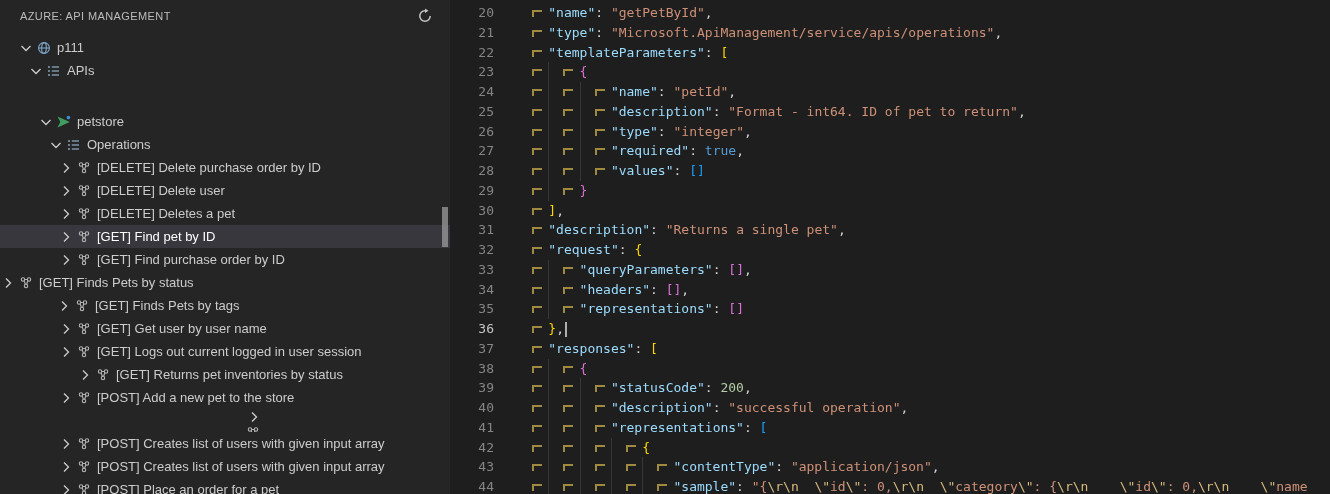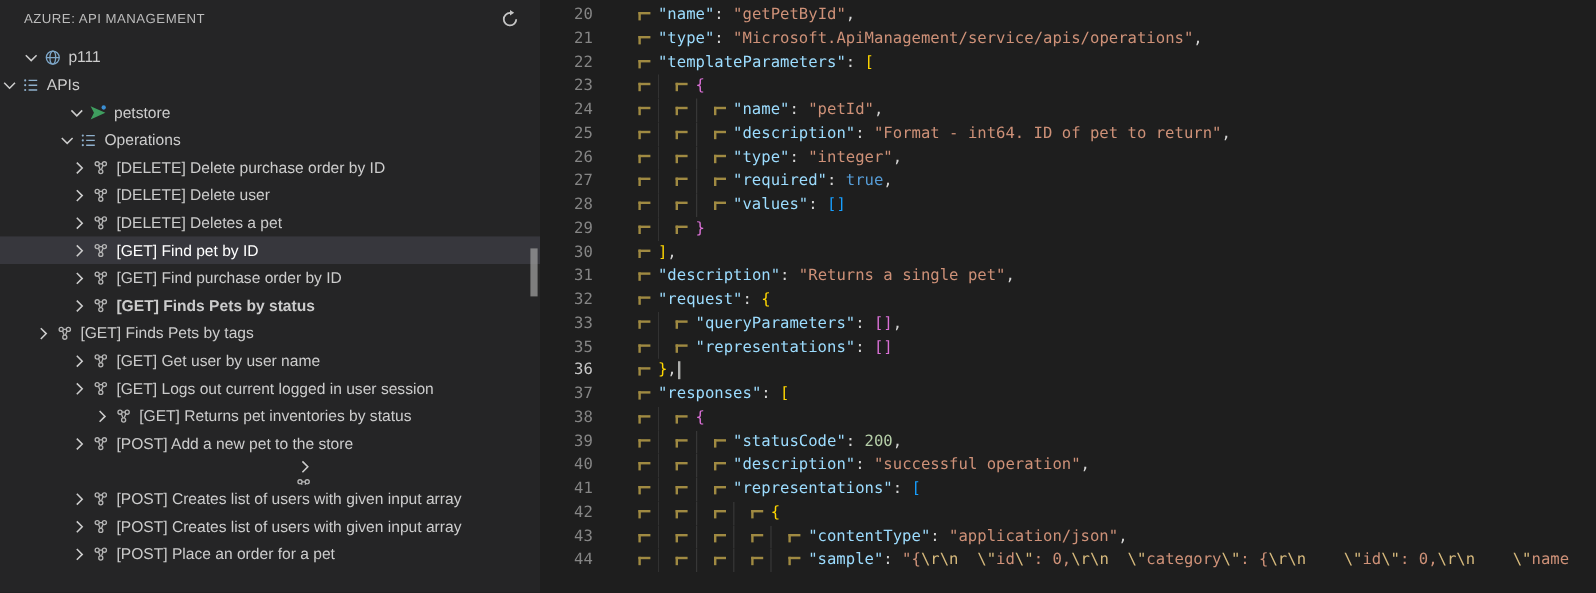--- a/index.html
+++ b/index.html
@@ -73,39 +73,39 @@
         </span>
         <span class="ticon">
           <svg width="16" height="16" viewBox="0 0 16 16" fill="none" stroke="#7ea7c9" stroke-width="1.1">
             <circle cx="8" cy="8" r="5.4"></circle>
             <ellipse cx="8" cy="8" rx="2.4" ry="5.4"></ellipse>
             <path d="M2.6 8h10.8"></path>
           </svg>
         </span>
         <span class="tlabel">p111</span>
       </div>
-      <div class="row" style="">
+      <div class="row" style="padding-left: 28px;">
         <span class="twisty exp">
           <svg width="16" height="16" viewBox="0 0 16 16">
             <path d="M6 3.5l4.5 4.5L6 12.5" fill="none" stroke="#cccccc" stroke-width="1.3"></path>
           </svg>
         </span>
         <span class="ticon">
           <svg width="16" height="16" viewBox="0 0 16 16" stroke="#8fb0cc" stroke-width="1.2">
             <circle cx="3" cy="4" r="0.9" fill="#8fb0cc" stroke="none"></circle>
             <path d="M5.8 4h7.2"></path>
             <circle cx="3" cy="8" r="0.9" fill="#8fb0cc" stroke="none"></circle>
             <path d="M5.8 8h7.2"></path>
             <circle cx="3" cy="12" r="0.9" fill="#8fb0cc" stroke="none"></circle>
             <path d="M5.8 12h7.2"></path>
           </svg>
         </span>
         <span class="tlabel">APIs</span>
       </div>
-      <div class="row" style="padding-left: 56px;">
+      <div class="row" style="padding-left: 38px; margin-top: 28px;">
         <span class="twisty exp">
           <svg width="16" height="16" viewBox="0 0 16 16">
             <path d="M6 3.5l4.5 4.5L6 12.5" fill="none" stroke="#cccccc" stroke-width="1.3"></path>
           </svg>
         </span>
         <span class="ticon">
           <svg width="16" height="16" viewBox="0 0 16 16">
             <path d="M1.5 13.5 L13.8 8 L1.5 2.5 L4.3 8 Z" fill="#3f9e5f"></path>
             <circle cx="12.4" cy="3.6" r="1.8" fill="#3b8fd4"></circle>
           </svg>
@@ -203,37 +203,37 @@
         <span class="ticon">
           <svg width="16" height="16" viewBox="0 0 16 16" stroke="#b5b5b5" fill="none" stroke-width="1.1">
             <circle cx="5" cy="4.5" r="1.7"></circle>
             <circle cx="11" cy="4.5" r="1.7"></circle>
             <circle cx="8" cy="11" r="1.7"></circle>
             <path d="M6.2 6l1.2 3.2M9.8 6 8.6 9.2M6.7 4.5h2.6"></path>
           </svg>
         </span>
         <span class="tlabel">[GET] Find purchase order by ID</span>
       </div>
-      <div class="row" style="padding-left: 58px; font-weight: bold;">
+      <div class="row" style="">
         <span class="twisty">
           <svg width="16" height="16" viewBox="0 0 16 16">
             <path d="M6 3.5l4.5 4.5L6 12.5" fill="none" stroke="#cccccc" stroke-width="1.3"></path>
           </svg>
         </span>
         <span class="ticon">
           <svg width="16" height="16" viewBox="0 0 16 16" stroke="#b5b5b5" fill="none" stroke-width="1.1">
             <circle cx="5" cy="4.5" r="1.7"></circle>
             <circle cx="11" cy="4.5" r="1.7"></circle>
             <circle cx="8" cy="11" r="1.7"></circle>
             <path d="M6.2 6l1.2 3.2M9.8 6 8.6 9.2M6.7 4.5h2.6"></path>
           </svg>
         </span>
         <span class="tlabel">[GET] Finds Pets by status</span>
       </div>
-      <div class="row" style="padding-left: 28px;">
+      <div class="row" style="padding-left: 56px;">
         <span class="twisty">
           <svg width="16" height="16" viewBox="0 0 16 16">
             <path d="M6 3.5l4.5 4.5L6 12.5" fill="none" stroke="#cccccc" stroke-width="1.3"></path>
           </svg>
         </span>
         <span class="ticon">
           <svg width="16" height="16" viewBox="0 0 16 16" stroke="#b5b5b5" fill="none" stroke-width="1.1">
             <circle cx="5" cy="4.5" r="1.7"></circle>
             <circle cx="11" cy="4.5" r="1.7"></circle>
             <circle cx="8" cy="11" r="1.7"></circle>
@@ -383,20 +383,21 @@
       <div class="code-line"><span class="ln">24</span><span class="codetxt"><span class="ind"><i class="tabmark"></i></span><span class="ind"><i class="tabmark"></i></span><span class="ind"><i class="tabmark"></i></span><span class="tk-key">"name"</span><span class="tk-punct">: </span><span class="tk-str">"petId"</span><span class="tk-punct">,</span></span></div>
       <div class="code-line"><span class="ln">25</span><span class="codetxt"><span class="ind"><i class="tabmark"></i></span><span class="ind"><i class="tabmark"></i></span><span class="ind"><i class="tabmark"></i></span><span class="tk-key">"description"</span><span class="tk-punct">: </span><span class="tk-str">"Format - int64. ID of pet to return"</span><span class="tk-punct">,</span></span></div>
       <div class="code-line"><span class="ln">26</span><span class="codetxt"><span class="ind"><i class="tabmark"></i></span><span class="ind"><i class="tabmark"></i></span><span class="ind"><i class="tabmark"></i></span><span class="tk-key">"type"</span><span class="tk-punct">: </span><span class="tk-str">"integer"</span><span class="tk-punct">,</span></span></div>
       <div class="code-line"><span class="ln">27</span><span class="codetxt"><span class="ind"><i class="tabmark"></i></span><span class="ind"><i class="tabmark"></i></span><span class="ind"><i class="tabmark"></i></span><span class="tk-key">"required"</span><span class="tk-punct">: </span><span class="tk-bool">true</span><span class="tk-punct">,</span></span></div>
       <div class="code-line"><span class="ln">28</span><span class="codetxt"><span class="ind"><i class="tabmark"></i></span><span class="ind"><i class="tabmark"></i></span><span class="ind"><i class="tabmark"></i></span><span class="tk-key">"values"</span><span class="tk-punct">: </span><span class="tk-b3">[]</span></span></div>
       <div class="code-line"><span class="ln">29</span><span class="codetxt"><span class="ind"><i class="tabmark"></i></span><span class="ind"><i class="tabmark"></i></span><span class="tk-b2">}</span></span></div>
       <div class="code-line"><span class="ln">30</span><span class="codetxt"><span class="ind"><i class="tabmark"></i></span><span class="tk-b1">]</span><span class="tk-punct">,</span></span></div>
       <div class="code-line"><span class="ln">31</span><span class="codetxt"><span class="ind"><i class="tabmark"></i></span><span class="tk-key">"description"</span><span class="tk-punct">: </span><span class="tk-str">"Returns a single pet"</span><span class="tk-punct">,</span></span></div>
       <div class="code-line"><span class="ln">32</span><span class="codetxt"><span class="ind"><i class="tabmark"></i></span><span class="tk-key">"request"</span><span class="tk-punct">: </span><span class="tk-b1">{</span></span></div>
       <div class="code-line"><span class="ln">33</span><span class="codetxt"><span class="ind"><i class="tabmark"></i></span><span class="ind"><i class="tabmark"></i></span><span class="tk-key">"queryParameters"</span><span class="tk-punct">: </span><span class="tk-b2">[]</span><span class="tk-punct">,</span></span></div>
+      <div class="code-line"><span class="ln">34</span><span class="codetxt"><span class="ind"><i class="tabmark"></i></span><span class="ind"><i class="tabmark"></i></span><span class="tk-key">"headers"</span><span class="tk-punct">: </span><span class="tk-b2">[]</span><span class="tk-punct">,</span></span></div>
       <div class="code-line"><span class="ln">35</span><span class="codetxt"><span class="ind"><i class="tabmark"></i></span><span class="ind"><i class="tabmark"></i></span><span class="tk-key">"representations"</span><span class="tk-punct">: </span><span class="tk-b2">[]</span></span></div>
       <div class="code-line"><span class="ln active">36</span><span class="codetxt"><span class="ind"><i class="tabmark"></i></span><span class="tk-b1">}</span><span class="tk-punct">,</span><span class="caret"></span></span></div>
       <div class="code-line"><span class="ln">37</span><span class="codetxt"><span class="ind"><i class="tabmark"></i></span><span class="tk-key">"responses"</span><span class="tk-punct">: </span><span class="tk-b1">[</span></span></div>
       <div class="code-line"><span class="ln">38</span><span class="codetxt"><span class="ind"><i class="tabmark"></i></span><span class="ind"><i class="tabmark"></i></span><span class="tk-b2">{</span></span></div>
       <div class="code-line"><span class="ln">39</span><span class="codetxt"><span class="ind"><i class="tabmark"></i></span><span class="ind"><i class="tabmark"></i></span><span class="ind"><i class="tabmark"></i></span><span class="tk-key">"statusCode"</span><span class="tk-punct">: </span><span class="tk-num">200</span><span class="tk-punct">,</span></span></div>
       <div class="code-line"><span class="ln">40</span><span class="codetxt"><span class="ind"><i class="tabmark"></i></span><span class="ind"><i class="tabmark"></i></span><span class="ind"><i class="tabmark"></i></span><span class="tk-key">"description"</span><span class="tk-punct">: </span><span class="tk-str">"successful operation"</span><span class="tk-punct">,</span></span></div>
       <div class="code-line"><span class="ln">41</span><span class="codetxt"><span class="ind"><i class="tabmark"></i></span><span class="ind"><i class="tabmark"></i></span><span class="ind"><i class="tabmark"></i></span><span class="tk-key">"representations"</span><span class="tk-punct">: </span><span class="tk-b3">[</span></span></div>
       <div class="code-line"><span class="ln">42</span><span class="codetxt"><span class="ind"><i class="tabmark"></i></span><span class="ind"><i class="tabmark"></i></span><span class="ind"><i class="tabmark"></i></span><span class="ind"><i class="tabmark"></i></span><span class="tk-b1">{</span></span></div>
       <div class="code-line"><span class="ln">43</span><span class="codetxt"><span class="ind"><i class="tabmark"></i></span><span class="ind"><i class="tabmark"></i></span><span class="ind"><i class="tabmark"></i></span><span class="ind"><i class="tabmark"></i></span><span class="ind"><i class="tabmark"></i></span><span class="tk-key">"contentType"</span><span class="tk-punct">: </span><span class="tk-str">"application/json"</span><span class="tk-punct">,</span></span></div>
       <div class="code-line"><span class="ln">44</span><span class="codetxt"><span class="ind"><i class="tabmark"></i></span><span class="ind"><i class="tabmark"></i></span><span class="ind"><i class="tabmark"></i></span><span class="ind"><i class="tabmark"></i></span><span class="ind"><i class="tabmark"></i></span><span class="tk-key">"sample"</span><span class="tk-punct">: </span><span class="tk-str">"{</span><span class="tk-esc">\r\n</span><span class="tk-str">  </span><span class="tk-esc">\"</span><span class="tk-str">id</span><span class="tk-esc">\"</span><span class="tk-str">: 0,</span><span class="tk-esc">\r\n</span><span class="tk-str">  </span><span class="tk-esc">\"</span><span class="tk-str">category</span><span class="tk-esc">\"</span><span class="tk-str">: {</span><span class="tk-esc">\r\n</span><span class="tk-str">    </span><span class="tk-esc">\"</span><span class="tk-str">id</span><span class="tk-esc">\"</span><span class="tk-str">: 0,</span><span class="tk-esc">\r\n</span><span class="tk-str">    </span><span class="tk-esc">\"</span><span class="tk-str">name</span></span></div>

